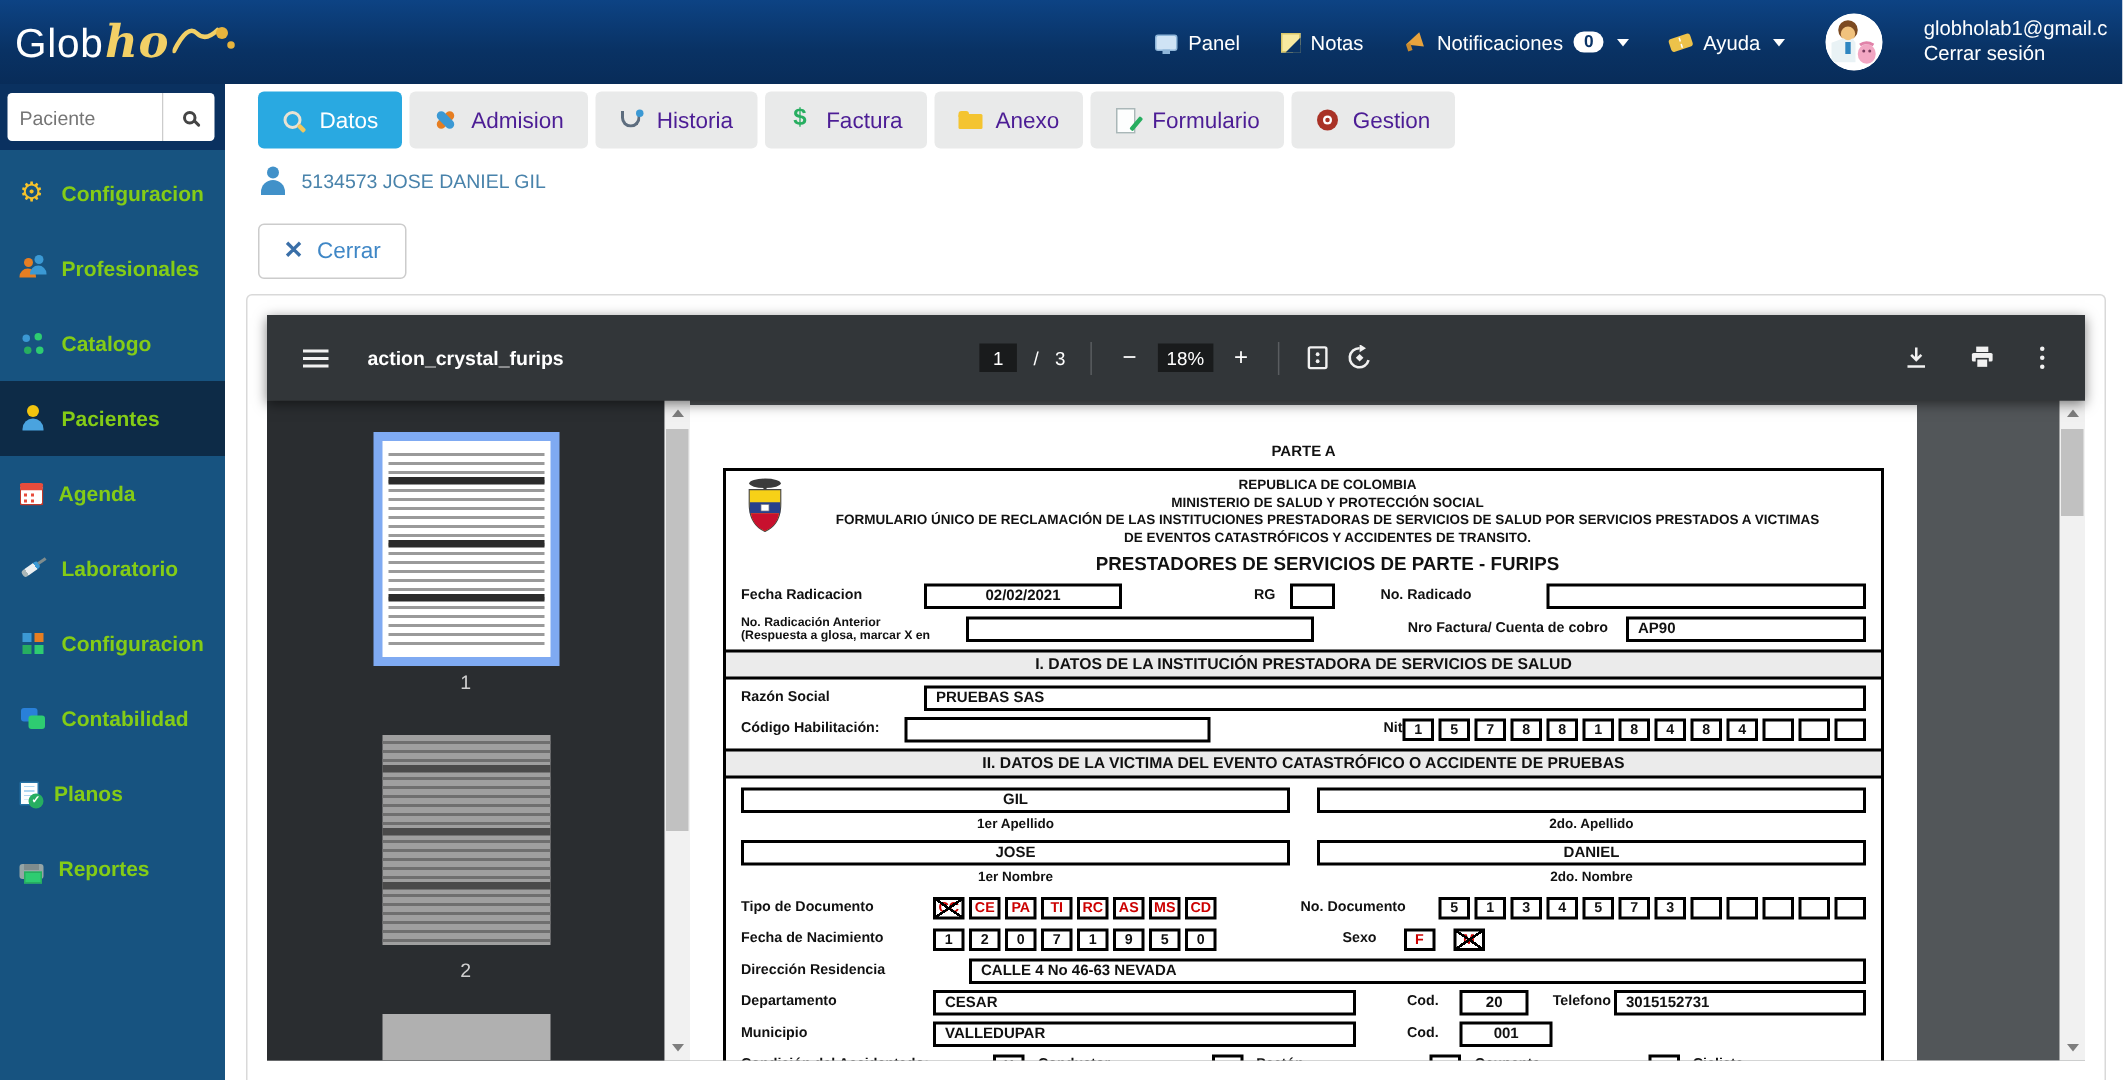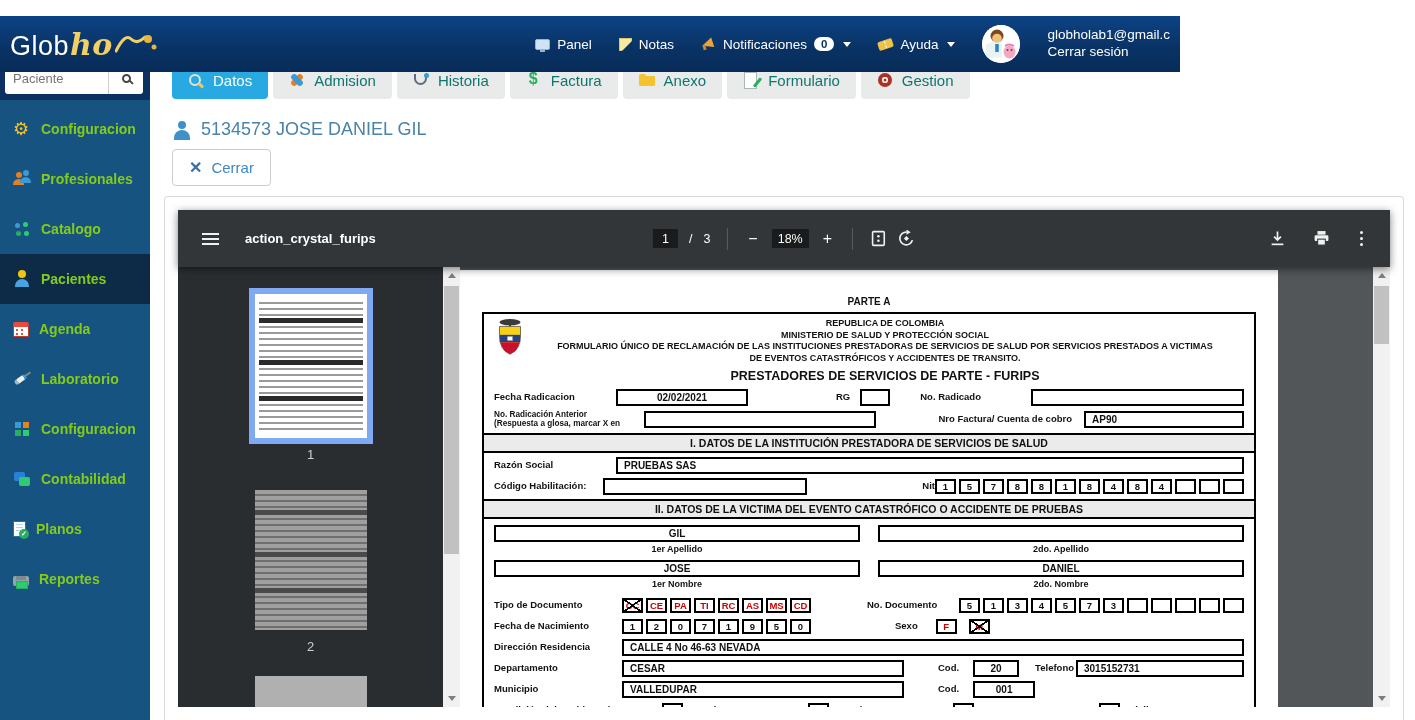--- a/index.html
+++ b/index.html
@@ -1,22 +1,22 @@
 <!DOCTYPE html>
 <html><head>
 <meta charset="utf-8">
 <style>
   * { margin:0; padding:0; box-sizing:border-box; }
   html,body { width:1415px; height:720px; overflow:hidden; }
   body { font-family:"Liberation Sans",sans-serif; background:#fff; position:relative; }
 
   
-  .navbar { position:absolute; left:0; top:0; width:1180px; height:56px;
+  .navbar { position:absolute; left:0; top:0; width:1415px; height:56px;
     background:linear-gradient(180deg,#0d4384 0%,#093264 60%,#082c59 100%);
-    display:flex; align-items:center; padding:0 10px; z-index:30;margin-top:16px; }
+    display:flex; align-items:center; padding:0 10px; z-index:30; }
   .logo { display:flex; align-items:baseline; color:#fff; font-size:27px; letter-spacing:.5px; cursor:pointer; }
   .logo .p2 { font-family:"DejaVu Serif",serif; font-style:italic; font-weight:bold; color:#f2d066; font-size:30px; margin-left:1px; }
   .logo svg { margin-left:2px; }
   .nav-right { margin-left:auto; display:flex; align-items:center; gap:27px; color:#fff; font-size:13.5px; }
   .nav-item { display:flex; align-items:center; gap:7px; cursor:pointer; white-space:nowrap; }
   .badge { background:#fff; color:#0a3366; font-weight:bold; font-size:11.5px; border-radius:9px; padding:1px 7px; }
   .caret { width:0; height:0; border-left:4px solid transparent; border-right:4px solid transparent; border-top:5px solid #fff; margin-left:2px; }
   .ic-monitor { width:15px; height:11px; background:#cfe3f5; border:1px solid #8fb6d9; border-radius:2px; position:relative; }
   .ic-monitor::after { content:""; position:absolute; left:4px; bottom:-3px; width:5px; height:3px; background:#8fb6d9; }
   .ic-note { width:13px; height:13px; background:#f7e9a0; border:1px solid #d9c76a; position:relative; }
@@ -63,40 +63,40 @@
   .ic-pieces::after { content:""; position:absolute; left:6px; top:7px; width:11px; height:9px; border-radius:2px; background:#2ecc71; }
   .ic-docck { width:13px; height:16px; background:#fdfefe; border:1px solid #2471a3; border-radius:1px; }
   .ic-docck::before { content:""; display:block; margin:2px; height:9px; background:repeating-linear-gradient(#aed6f1 0 1px,transparent 1px 3px); }
   .ic-docck::after { content:"✓"; position:absolute; right:-4px; bottom:-3px; width:10px; height:10px; border-radius:50%; background:#27ae60; color:#fff; font-size:7px; line-height:10px; text-align:center; }
   .ic-printer { width:16px; height:10px; background:#95a5a6; border-radius:2px; margin-top:4px; }
   .ic-printer::before { content:""; position:absolute; top:0; left:3px; width:10px; height:4px; background:#7f8c8d; }
   .ic-printer::after { content:""; position:absolute; bottom:-3px; left:3px; width:10px; height:6px; background:#2ecc71; border:1px solid #27ae60; }
 
   
   .tabbar { position:absolute; left:150px; top:56px; right:0; height:44px; background:#fff; display:flex; align-items:flex-start; padding:5px 0 0 22px; gap:5px; }
-  .tab { height:38px; border-radius:4px; background:#e9eaea; color:#0f766e; font-size:15px; display:flex; align-items:center; gap:9px; padding:0 16px; cursor:pointer; white-space:nowrap; }
+  .tab { height:38px; border-radius:4px; background:#e9eaea; color:#4c1d95; font-size:15px; display:flex; align-items:center; gap:9px; padding:0 16px; cursor:pointer; white-space:nowrap; }
   .tab.active { background:#29a9e1; color:#fff; }
   .tic { display:inline-block; position:relative; width:16px; height:16px; flex:0 0 auto; }
   .ic-mag2::before { content:""; position:absolute; left:1px; top:2px; width:8px; height:8px; border:2px solid #e8e2d2; border-radius:50%; }
   .ic-mag2::after { content:""; position:absolute; width:6px; height:3px; background:#f0c75e; right:0; bottom:1px; transform:rotate(45deg); border-radius:1px; }
   .ic-band::before { content:""; position:absolute; left:1px; top:5px; width:14px; height:6px; border-radius:3px; background:#e67e22; transform:rotate(-45deg); }
   .ic-band::after { content:""; position:absolute; left:5px; top:1px; width:6px; height:14px; border-radius:3px; background:#3b99d4; transform:rotate(-45deg); }
   .ic-steth::before { content:""; position:absolute; left:1px; top:2px; width:9px; height:9px; border:2px solid #5d6d7e; border-top:none; border-radius:0 0 9px 9px; }
   .ic-steth::after { content:""; position:absolute; right:0; top:1px; width:5px; height:5px; border-radius:50%; background:#3b99d4; }
   .ic-dollar::before { content:"$"; position:absolute; left:3px; top:-2px; color:#27ae60; font-weight:bold; font-size:16px; }
   .ic-folder { width:16px; }
   .ic-folder::before { content:""; position:absolute; left:0; top:2px; width:7px; height:4px; background:#f4c430; border-radius:2px 2px 0 0; }
   .ic-folder::after { content:""; position:absolute; left:0; top:4px; width:16px; height:10px; background:#f4c430; border-radius:1px; }
   .ic-formdoc::before { content:""; position:absolute; left:1px; top:0; width:11px; height:15px; background:#fdfefe; border:1px solid #aab7b8; }
   .ic-formdoc::after { content:""; position:absolute; right:0; bottom:0; width:3px; height:11px; background:#27ae60; transform:rotate(40deg); border-radius:1px; }
   .ic-gest::before { content:""; position:absolute; left:1px; top:1px; width:14px; height:14px; border-radius:50%; background:#a93226; }
   .ic-gest::after { content:""; position:absolute; left:5px; top:5px; width:6px; height:6px; border-radius:50%; background:#fff; box-shadow:inset 0 0 0 1.5px #fff, inset 0 0 0 4px #a93226; }
 
   
-  .patient-header { position:absolute; left:150px; top:100px; right:0; height:40px; background:#fff; display:flex; align-items:flex-end; gap:9px; padding-left:22px; color:#4983ab; font-size:18px; }
+  .patient-header { position:absolute; left:150px; top:100px; right:0; height:40px; background:#fff; display:flex; align-items:center; gap:9px; padding-left:22px; color:#4983ab; font-size:13px; }
   .ic-person-lg { position:relative; width:20px; height:19px; }
   .ic-person-lg::before { content:""; position:absolute; left:6px; top:0; width:8px; height:8px; border-radius:50%; background:#4191c9; }
   .ic-person-lg::after { content:""; position:absolute; left:2px; top:9px; width:16px; height:10px; border-radius:8px 8px 0 0; background:#4191c9; }
   .close-btn { position:absolute; left:172px; top:149px; display:flex; align-items:center; gap:9px; background:#fff; border:1px solid #ccc; border-radius:4px; padding:9px 16px; font-size:15px; color:#3f87c6; cursor:pointer; font-family:"Liberation Sans",sans-serif; }
   .close-x { color:#3a6fa8; font-weight:bold; font-size:16px; line-height:1; }
 
   
   .panel { position:absolute; left:164px; top:196px; width:1240px; height:524px; border:1px solid #d9d9d9; border-bottom:none; border-radius:4px 4px 0 0; background:#fff; padding:13px; }
   .pdf { width:100%; height:100%; background:#525659; display:flex; flex-direction:column; }
   .pdf-toolbar { height:57px; background:#323639; color:#fff; display:flex; align-items:center; padding:0 24px; position:relative; z-index:3; box-shadow:0 2px 8px rgba(0,0,0,.5); flex:0 0 auto; }
@@ -528,21 +528,21 @@
                   <span class="fcell">9</span>
                   <span class="fcell">5</span>
                   <span class="fcell">0</span>
                 </span>
               <span class="flabel" style="margin-left:84px;">Sexo</span>
               <span class="fcell red" style="margin-left:18px;">F</span>
               <span class="fcell red crossed" style="margin-left:12px;">M</span>
             </div>
 
             <div class="frow">
-              <span class="flabel" style="width:128px;">Dirección Residencia</span>
+              <span class="flabel" style="width:152px;">Dirección Residencia</span>
               <span class="fbox" style="flex:1;">CALLE 4 No 46-63 NEVADA</span>
             </div>
 
             <div class="frow">
               <span class="flabel" style="width:128px;">Departamento</span>
               <span class="fbox" style="width:282px;">CESAR</span>
               <span class="flabel" style="margin-left:34px;">Cod.</span>
               <span class="fbox ctr" style="width:46px;margin-left:14px;">20</span>
               <span class="flabel" style="margin-left:16px;">Telefono</span>
               <span class="fbox" style="width:168px;margin-left:auto;">3015152731</span>

